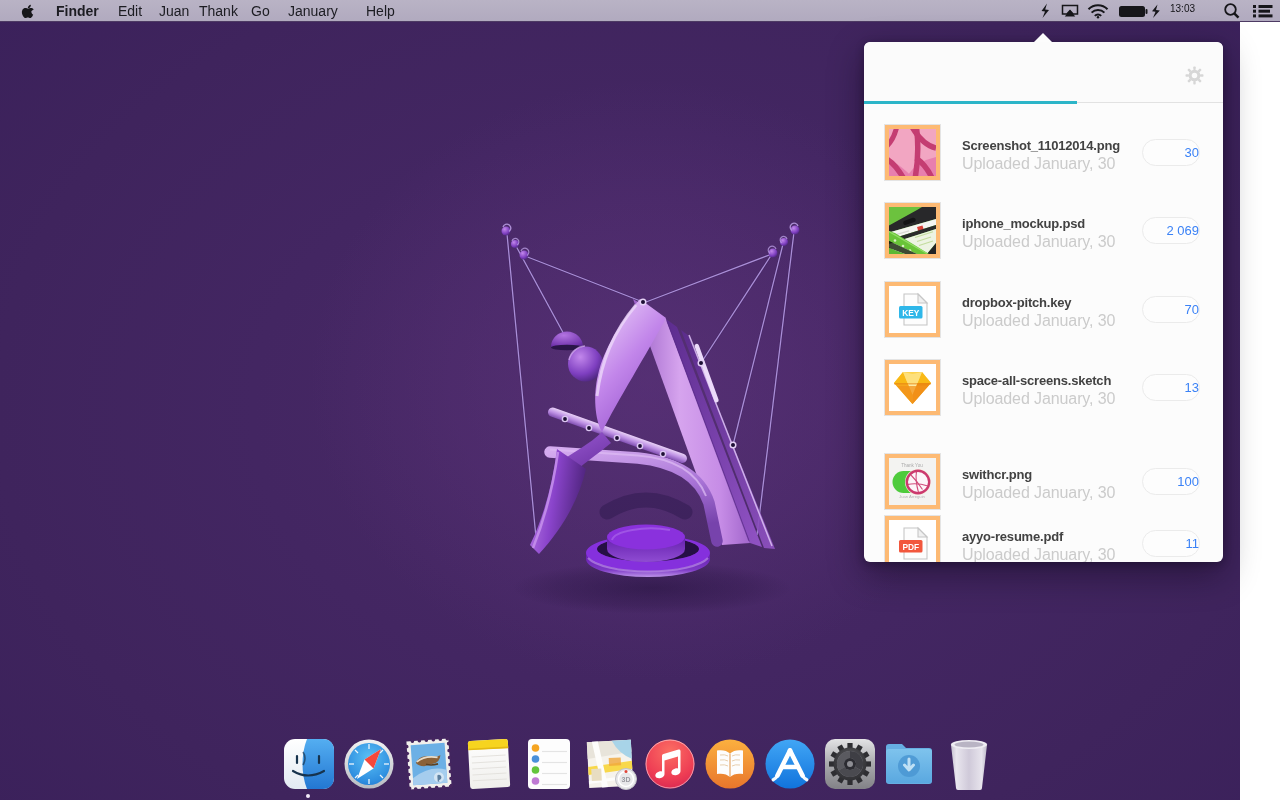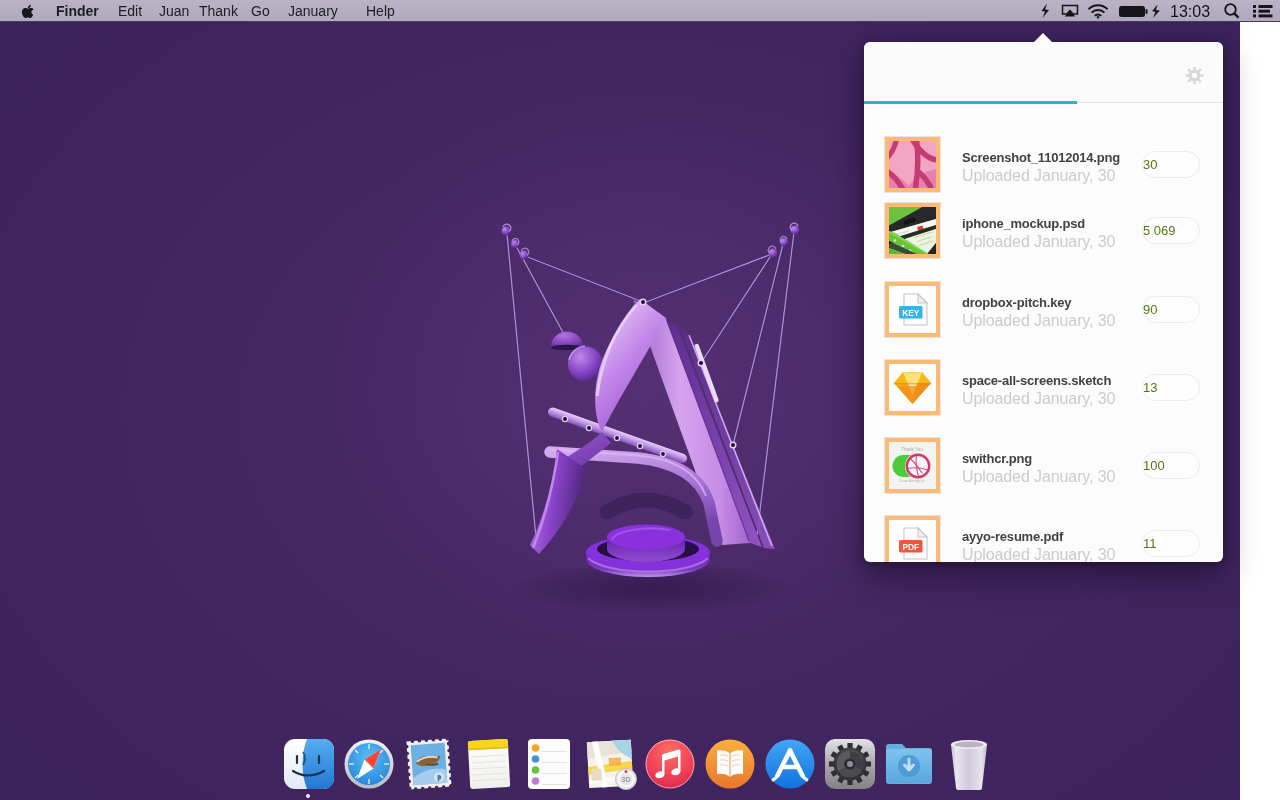--- a/index.html
+++ b/index.html
@@ -10,21 +10,21 @@
   }
   
   #menubar {
     position:absolute; top:0; left:0; width:1280px; height:22px;
     background: linear-gradient(#b9b3c5, #b1aabf);
     border-bottom:1px solid #4d3a63;
     color:#1c1c22; font-size:14px;
   }
   .mitem { position:absolute; top:3px; height:16px; line-height:16px; }
   .bold { font-weight:bold; }
-  #mb-time { position:absolute; top:3px; left:1170px; font-size:16px; color:#141418;text-align:center; }
+  #mb-time { position:absolute; top:3px; left:1170px; font-size:10px; color:#141418;text-align:center; }
   
   #popover {
     position:absolute; left:864px; top:42px; width:359px; height:520px;
     background:#fcfcfc; border-radius:6px; overflow:hidden;
     box-shadow: 0 12px 35px rgba(10,5,20,0.45), 0 2px 8px rgba(10,5,20,0.3);
   }
   #pop-arrow {
     position:absolute; left:1034px; top:33px; width:0; height:0; z-index:5;
     border-left:9px solid transparent; border-right:9px solid transparent;
     border-bottom:9px solid #fcfcfc;
@@ -37,21 +37,21 @@
   .thumb {
     position:absolute; left:20px; top:0; width:57px; height:57px;
     background:#fdba74; border:1px solid #e4e4e4;
   }
   .thumb svg { position:absolute; left:4px; top:4px; }
   .fname { position:absolute; left:98px; top:14px; font-size:13px; font-weight:bold; color:#424242; letter-spacing:-0.2px; }
   .fsub  { position:absolute; left:98px; top:31px; font-size:16px; color:#cbcbcb; letter-spacing:-0.1px; }
   .badge {
     position:absolute; left:278px; top:15px; width:58px; height:27px;
     border:1px solid #ebebeb; border-radius:14px;
-    font-size:13px; color:#4d7c0f; text-align:left; line-height:25px;
+    font-size:13px; color:#3b82f6; text-align:right; line-height:25px;
     background:#fdfdfd;
   }
 </style>
 </head>
 <body>
 <div id="desktop">
 
   <svg id="art" width="1280" height="800" viewBox="0 0 1280 800" style="position:absolute;left:0;top:0">
     <defs>
       <linearGradient id="gLeg" x1="0" y1="0" x2="1" y2="0">
@@ -292,21 +292,21 @@
           <rect x="9.6" y="0.6" width="2.8" height="4" rx="0.8" transform="rotate(45 11 11)"></rect>
           <rect x="9.6" y="17.4" width="2.8" height="4" rx="0.8" transform="rotate(45 11 11)"></rect>
           <rect x="0.6" y="9.6" width="4" height="2.8" rx="0.8" transform="rotate(45 11 11)"></rect>
           <rect x="17.4" y="9.6" width="4" height="2.8" rx="0.8" transform="rotate(45 11 11)"></rect>
         </g>
         <circle cx="11" cy="11" r="3.2" fill="#fbfbfb"></circle>
       </g>
     </svg>
     <div id="tab-line-gray"></div>
     <div id="tab-line-teal"></div>
-    <div class="row" style="top:94px">
+    <div class="row" style="top:82px">
       <div class="thumb">
           <svg width="47" height="47" viewBox="0 0 47 47" id="th1">
         <rect width="47" height="47" fill="#f2a6c2"></rect>
         <path d="M0,30 Q14,38 22,47 L0,47 Z" fill="#e87fae"></path>
         <path d="M18,47 Q28,32 47,28 L47,47 Z" fill="#e87fae"></path>
         <path d="M22,-4 Q33,16 47,19" stroke="#c43d72" stroke-width="5.5" fill="none"></path>
         <path d="M27,-5 Q31,22 26,50" stroke="#c43d72" stroke-width="5.5" fill="none"></path>
         <path d="M-4,29 Q6,34 15,50" stroke="#c43d72" stroke-width="5.5" fill="none"></path>
         <path d="M27,29 Q37,36 43,49" stroke="#c43d72" stroke-width="5.5" fill="none"></path>
         <path d="M-2,17 Q5,10 8,-3" stroke="#c43d72" stroke-width="5" fill="none"></path>
@@ -337,56 +337,56 @@
         <line x1="0" y1="24.5" x2="38" y2="46.5" stroke="#93dd66" stroke-width="1.2"></line>
         <circle cx="6" cy="33.5" r="1.3" fill="#d8f2c0"></circle>
         <circle cx="14" cy="39" r="1.3" fill="#d8f2c0"></circle>
         <circle cx="21" cy="43.5" r="1.3" fill="#d8f2c0"></circle>
         <polygon points="0,34 28,47 16,47 0,41" fill="#122107" opacity="0.8"></polygon>
         <polygon points="0,41 16,47 0,47" fill="#5cb832"></polygon>
       </svg>
         </div>
       <div class="fname">iphone_mockup.psd</div>
       <div class="fsub">Uploaded January, 30</div>
-      <div class="badge">5 069</div>
+      <div class="badge">2 069</div>
     </div>
     <div class="row" style="top:239px">
       <div class="thumb">
           <svg width="47" height="47" viewBox="0 0 47 47" id="th3">
         <rect width="47" height="47" fill="#fff"></rect>
         <path d="M15,8 h14 l9,9 v22 h-23 Z" fill="#fdfdfd" stroke="#c6c6c6" stroke-width="1.1"></path>
         <path d="M29,8 l9,9 h-9 Z" fill="#f0f0f0" stroke="#c6c6c6" stroke-width="1.1"></path>
         <rect x="10" y="20" width="23.5" height="12.5" rx="1.5" fill="#2fb7e9"></rect>
         <text x="21.8" y="29.8" font-size="8.4" font-weight="bold" fill="#fff" text-anchor="middle" font-family="Liberation Sans">KEY</text>
       </svg>
         </div>
       <div class="fname">dropbox-pitch.key</div>
       <div class="fsub">Uploaded January, 30</div>
-      <div class="badge">90</div>
+      <div class="badge">70</div>
     </div>
     <div class="row" style="top:317px">
       <div class="thumb">
           <svg width="47" height="47" viewBox="0 0 47 47" id="th4">
         <rect width="47" height="47" fill="#fff"></rect>
         <polygon points="14,8 33,8 42,19 23.5,40 5,19" fill="#fdd34e"></polygon>
         <polygon points="14,8 18.5,19 5,19" fill="#f9b916"></polygon>
         <polygon points="33,8 42,19 28.5,19" fill="#f9b916"></polygon>
         <polygon points="14,8 23.5,10 33,8 28.5,19 18.5,19" fill="#fde07c"></polygon>
         <polygon points="18.5,19 28.5,19 23.5,31" fill="#fdeaa4"></polygon>
         <polygon points="5,19 18.5,19 23.5,31 23.5,40" fill="#f6a71d"></polygon>
         <polygon points="42,19 28.5,19 23.5,31 23.5,40" fill="#ef8d15"></polygon>
         <polygon points="5,19 42,19 42,20.5 5,20.5" fill="#e8890f" opacity="0.6"></polygon>
         <path d="M8,22 L39,22 L23.5,40 Z" fill="#f1921a" opacity="0.75"></path>
       </svg>
         </div>
       <div class="fname">space-all-screens.sketch</div>
       <div class="fsub">Uploaded January, 30</div>
       <div class="badge">13</div>
     </div>
-    <div class="row" style="top:395px">
+    <div class="row" style="top:411px">
       <div class="thumb">
           <svg width="47" height="47" viewBox="0 0 47 47" id="th5">
         <rect width="47" height="47" fill="#f3f3f1"></rect>
         <text x="23" y="9" font-size="4.6" fill="#ababab" text-anchor="middle" font-family="Liberation Sans">Thank You</text>
         <rect x="3.5" y="13" width="34" height="22" rx="11" fill="#4ecb3c"></rect>
         <circle cx="29" cy="24" r="13" fill="#f6eedd"></circle>
         <circle cx="29" cy="24" r="11.2" fill="#fdf5f9" stroke="#cc3a6e" stroke-width="2.4"></circle>
         <g stroke="#cc3a6e" stroke-width="1.1" fill="none" opacity="0.9">
           <path d="M21.5,16.5 Q28,23 33.5,31.5"></path>
           <path d="M18.5,26.5 Q28,24.5 39,28"></path>

